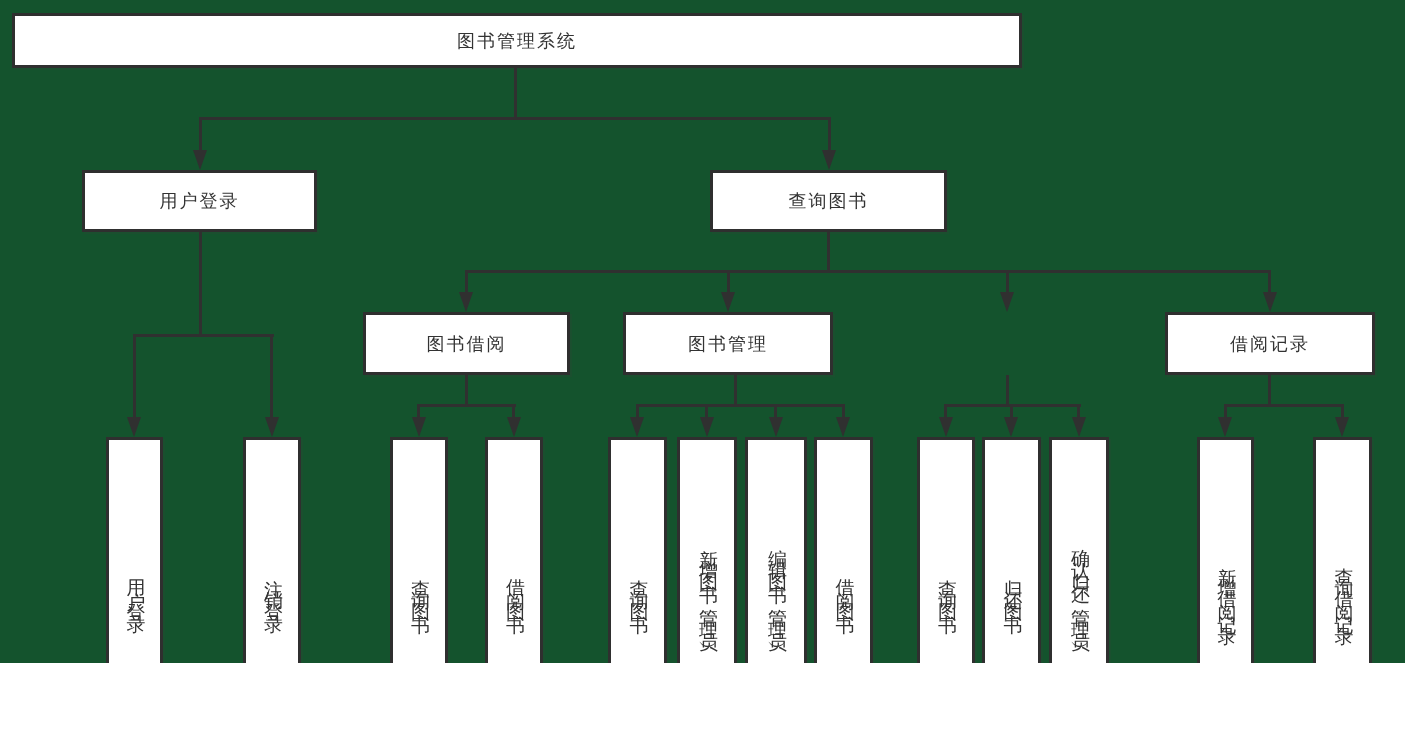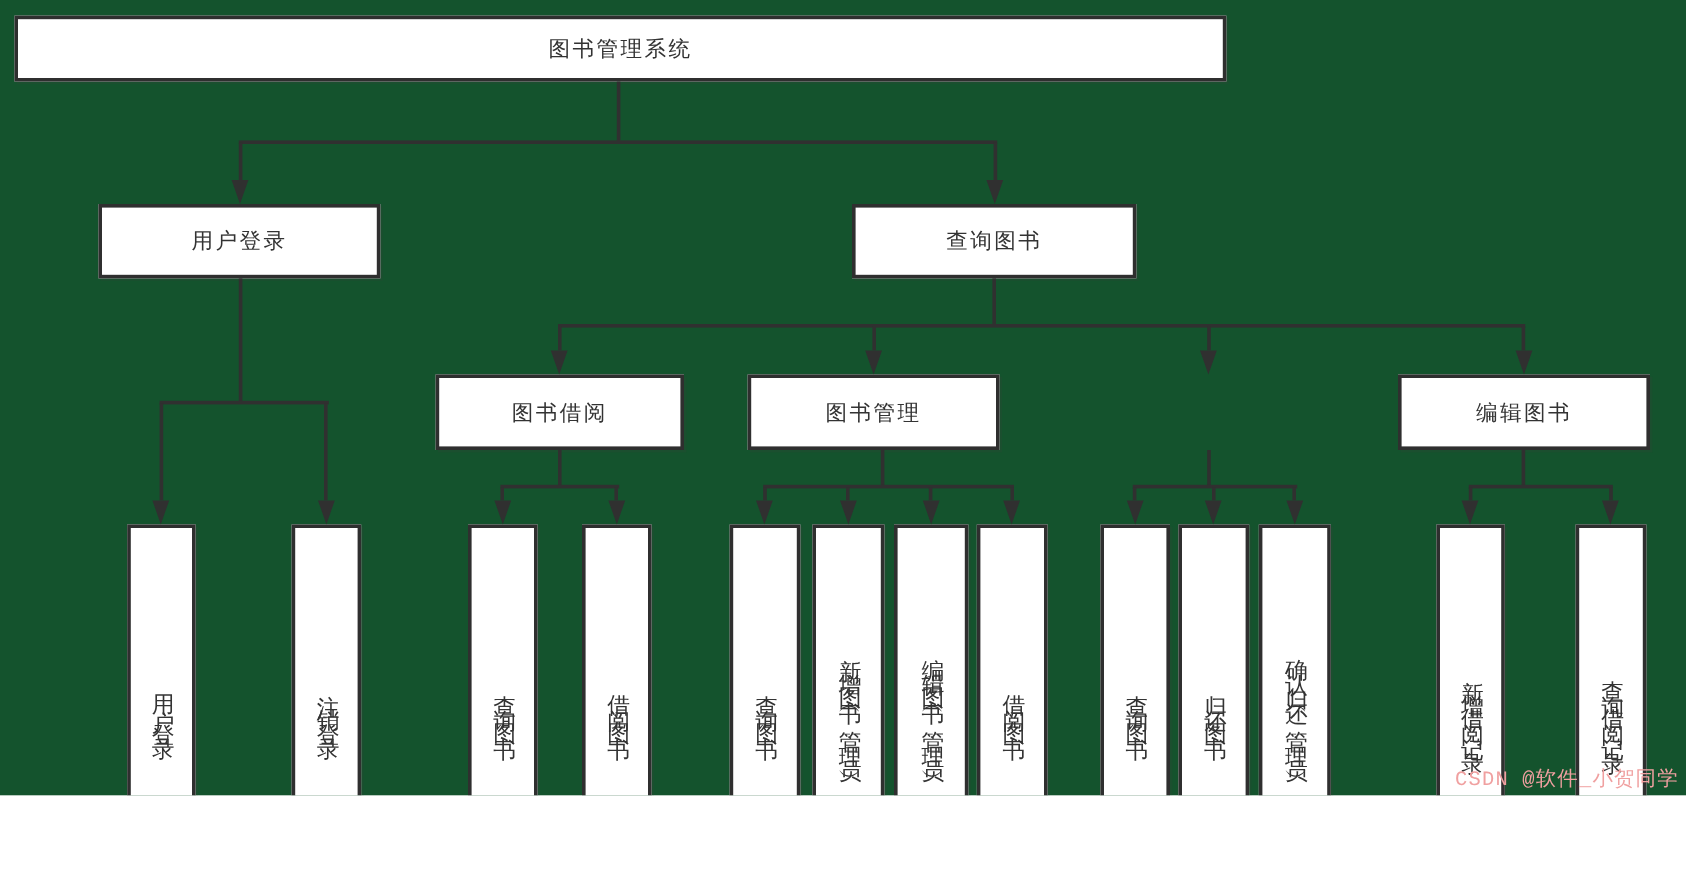--- a/index.html
+++ b/index.html
@@ -85,21 +85,21 @@
     <span>查询图书</span>
   </div>
 
   <div class="node h" style="left:363px; top:312px; width:207px; height:63px">
     <span>图书借阅</span>
   </div>
   <div class="node h" style="left:623px; top:312px; width:210px; height:63px">
     <span>图书管理</span>
   </div>
   <div class="node h" style="left:1165px; top:312px; width:210px; height:63px">
-    <span>编辑图书</span>
+    <span>借阅记录</span>
   </div>
 
   <div class="node v" style="left:106px; top:437px; width:57px; height:301px">
     <span class="vt">用户登录</span>
   </div>
   <div class="node v" style="left:243px; top:437px; width:58px; height:301px">
     <span class="vt">注销登录</span>
   </div>
 
   <div class="node v" style="left:390px; top:437px; width:58px; height:301px">
@@ -191,15 +191,14 @@
   <div class="vline" style="left:1077px; top:406px; height:11px"></div>
   <div class="arrow" style="left:1072px; top:417px"></div>
 
   <div class="vline" style="left:1268px; top:375px; height:31px"></div>
   <div class="hline" style="left:1224px; top:404px; width:120px"></div>
   <div class="vline" style="left:1224px; top:406px; height:11px"></div>
   <div class="arrow" style="left:1218px; top:417px"></div>
   <div class="vline" style="left:1341px; top:406px; height:11px"></div>
   <div class="arrow" style="left:1335px; top:417px"></div>
 
-  <div class="watermark">CSDN @软件_小贺同学</div>
 
 </div>
 
 </body></html>

